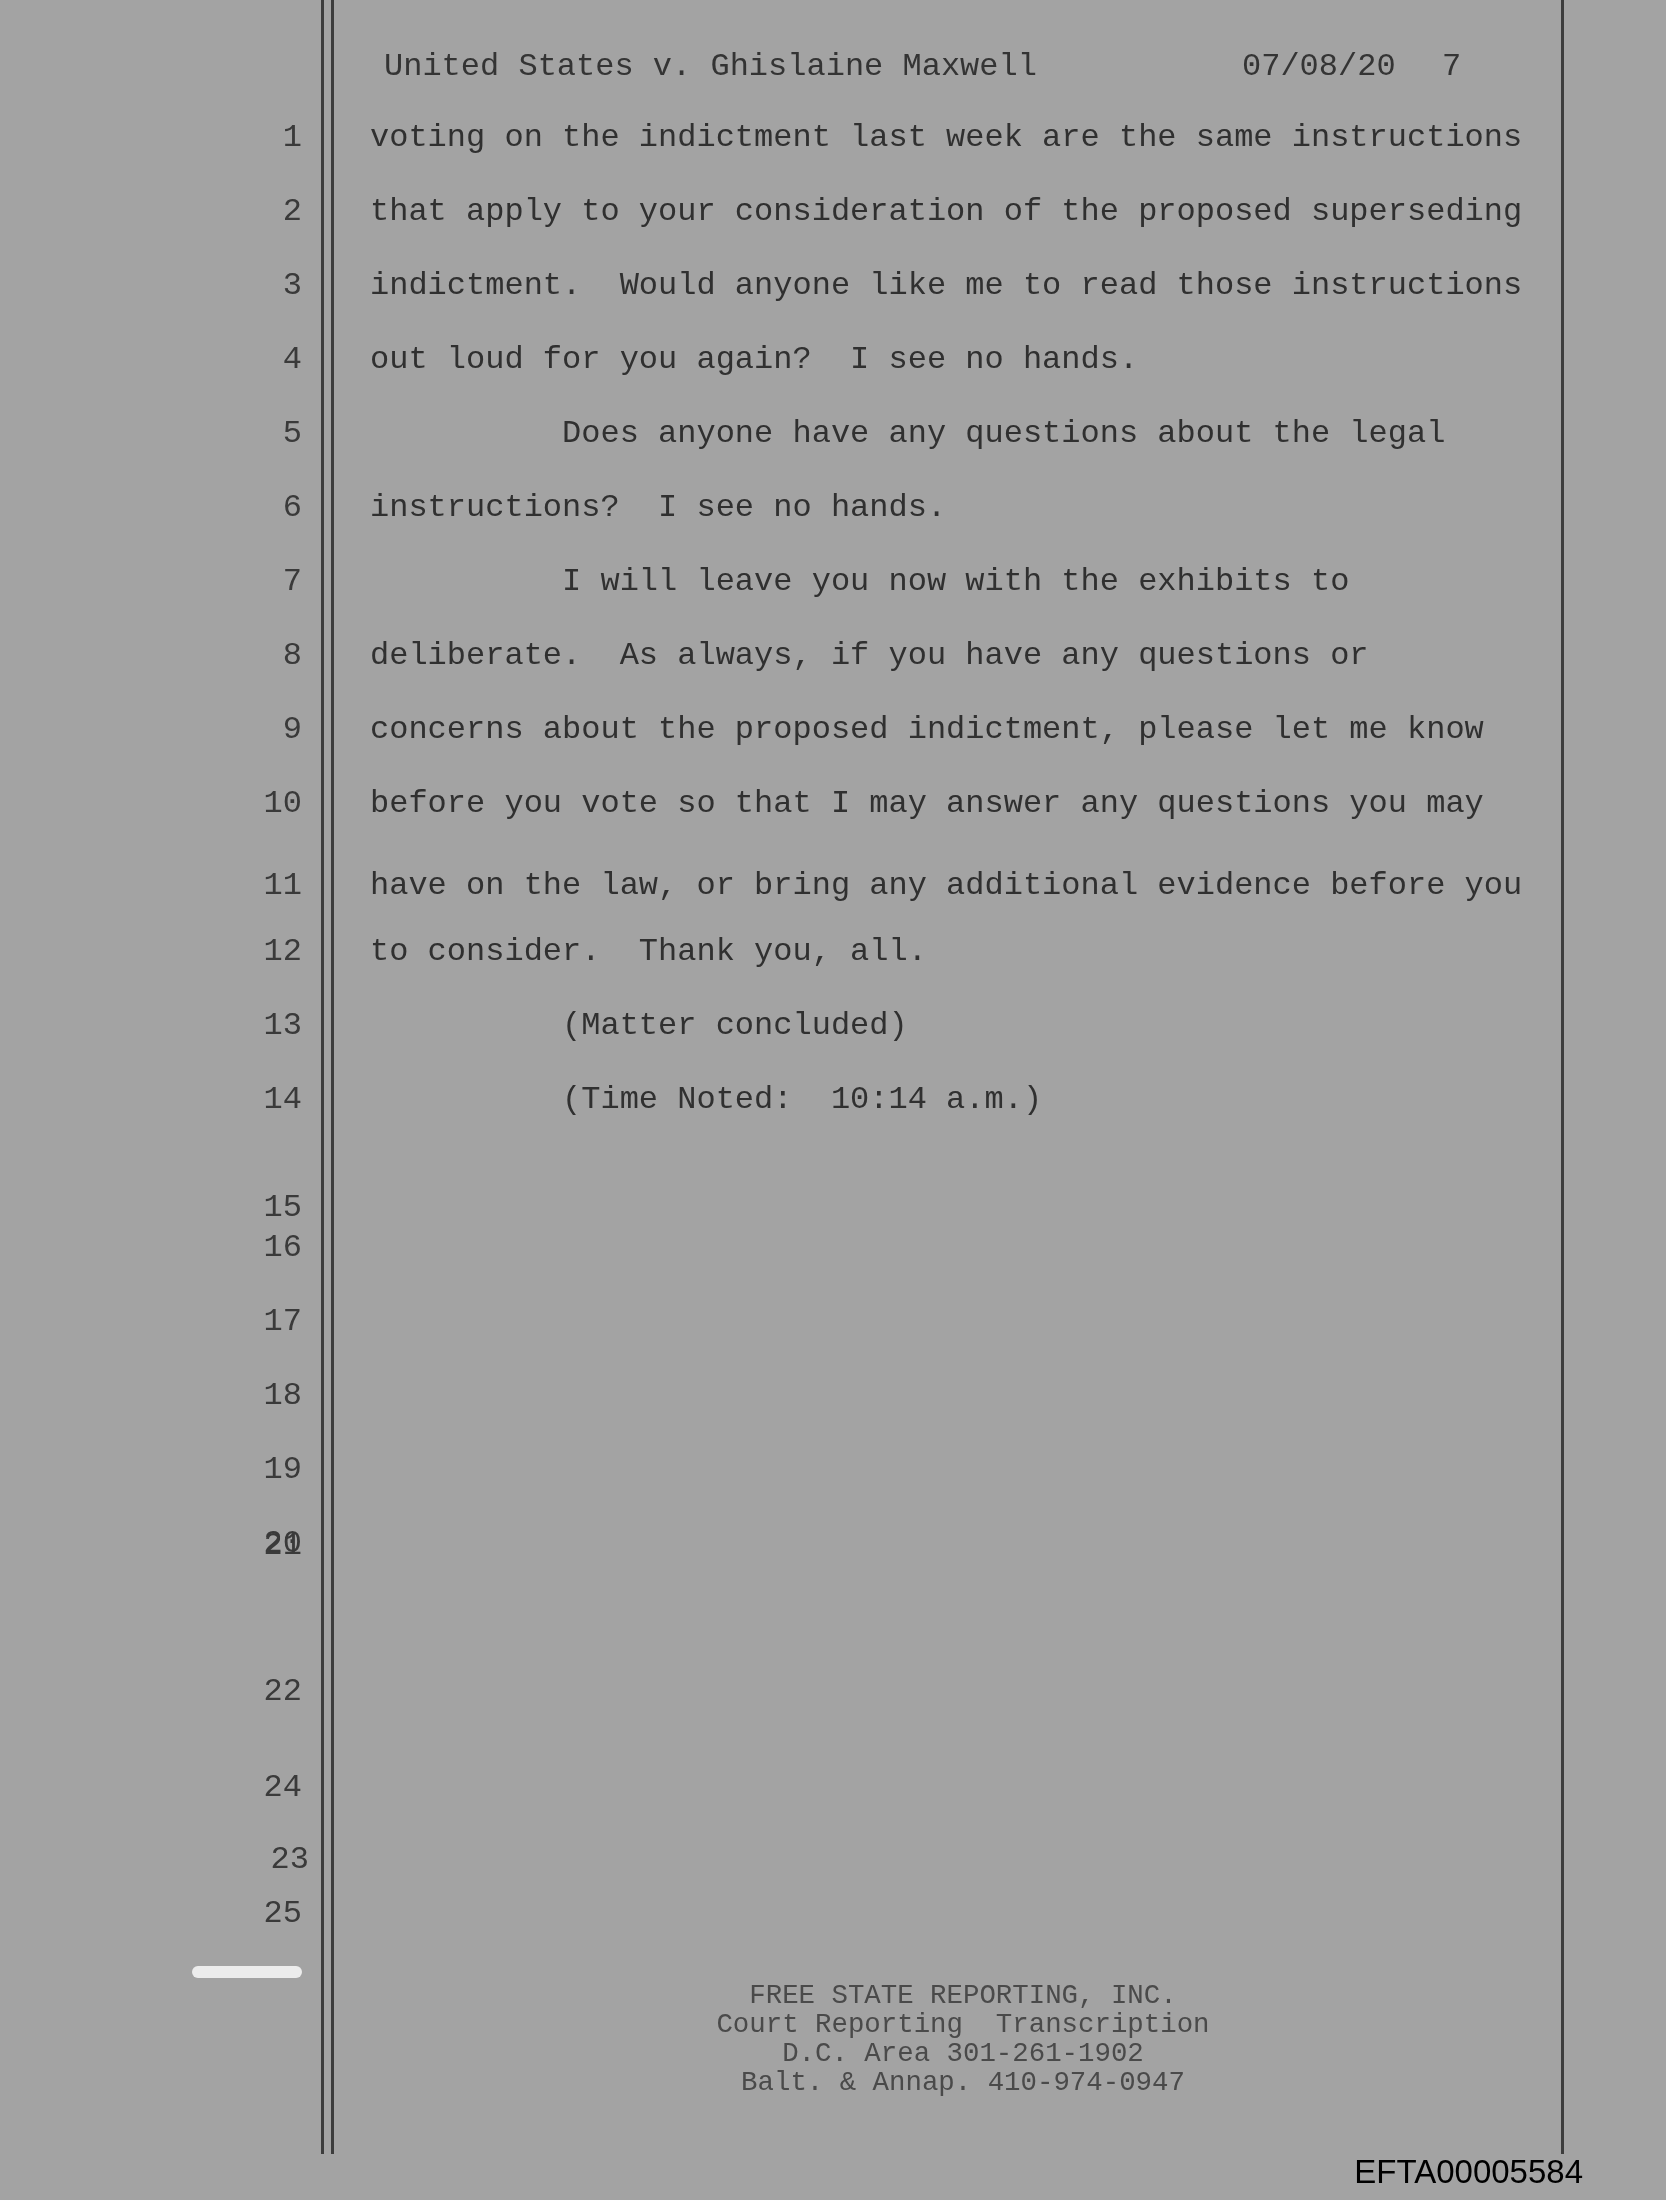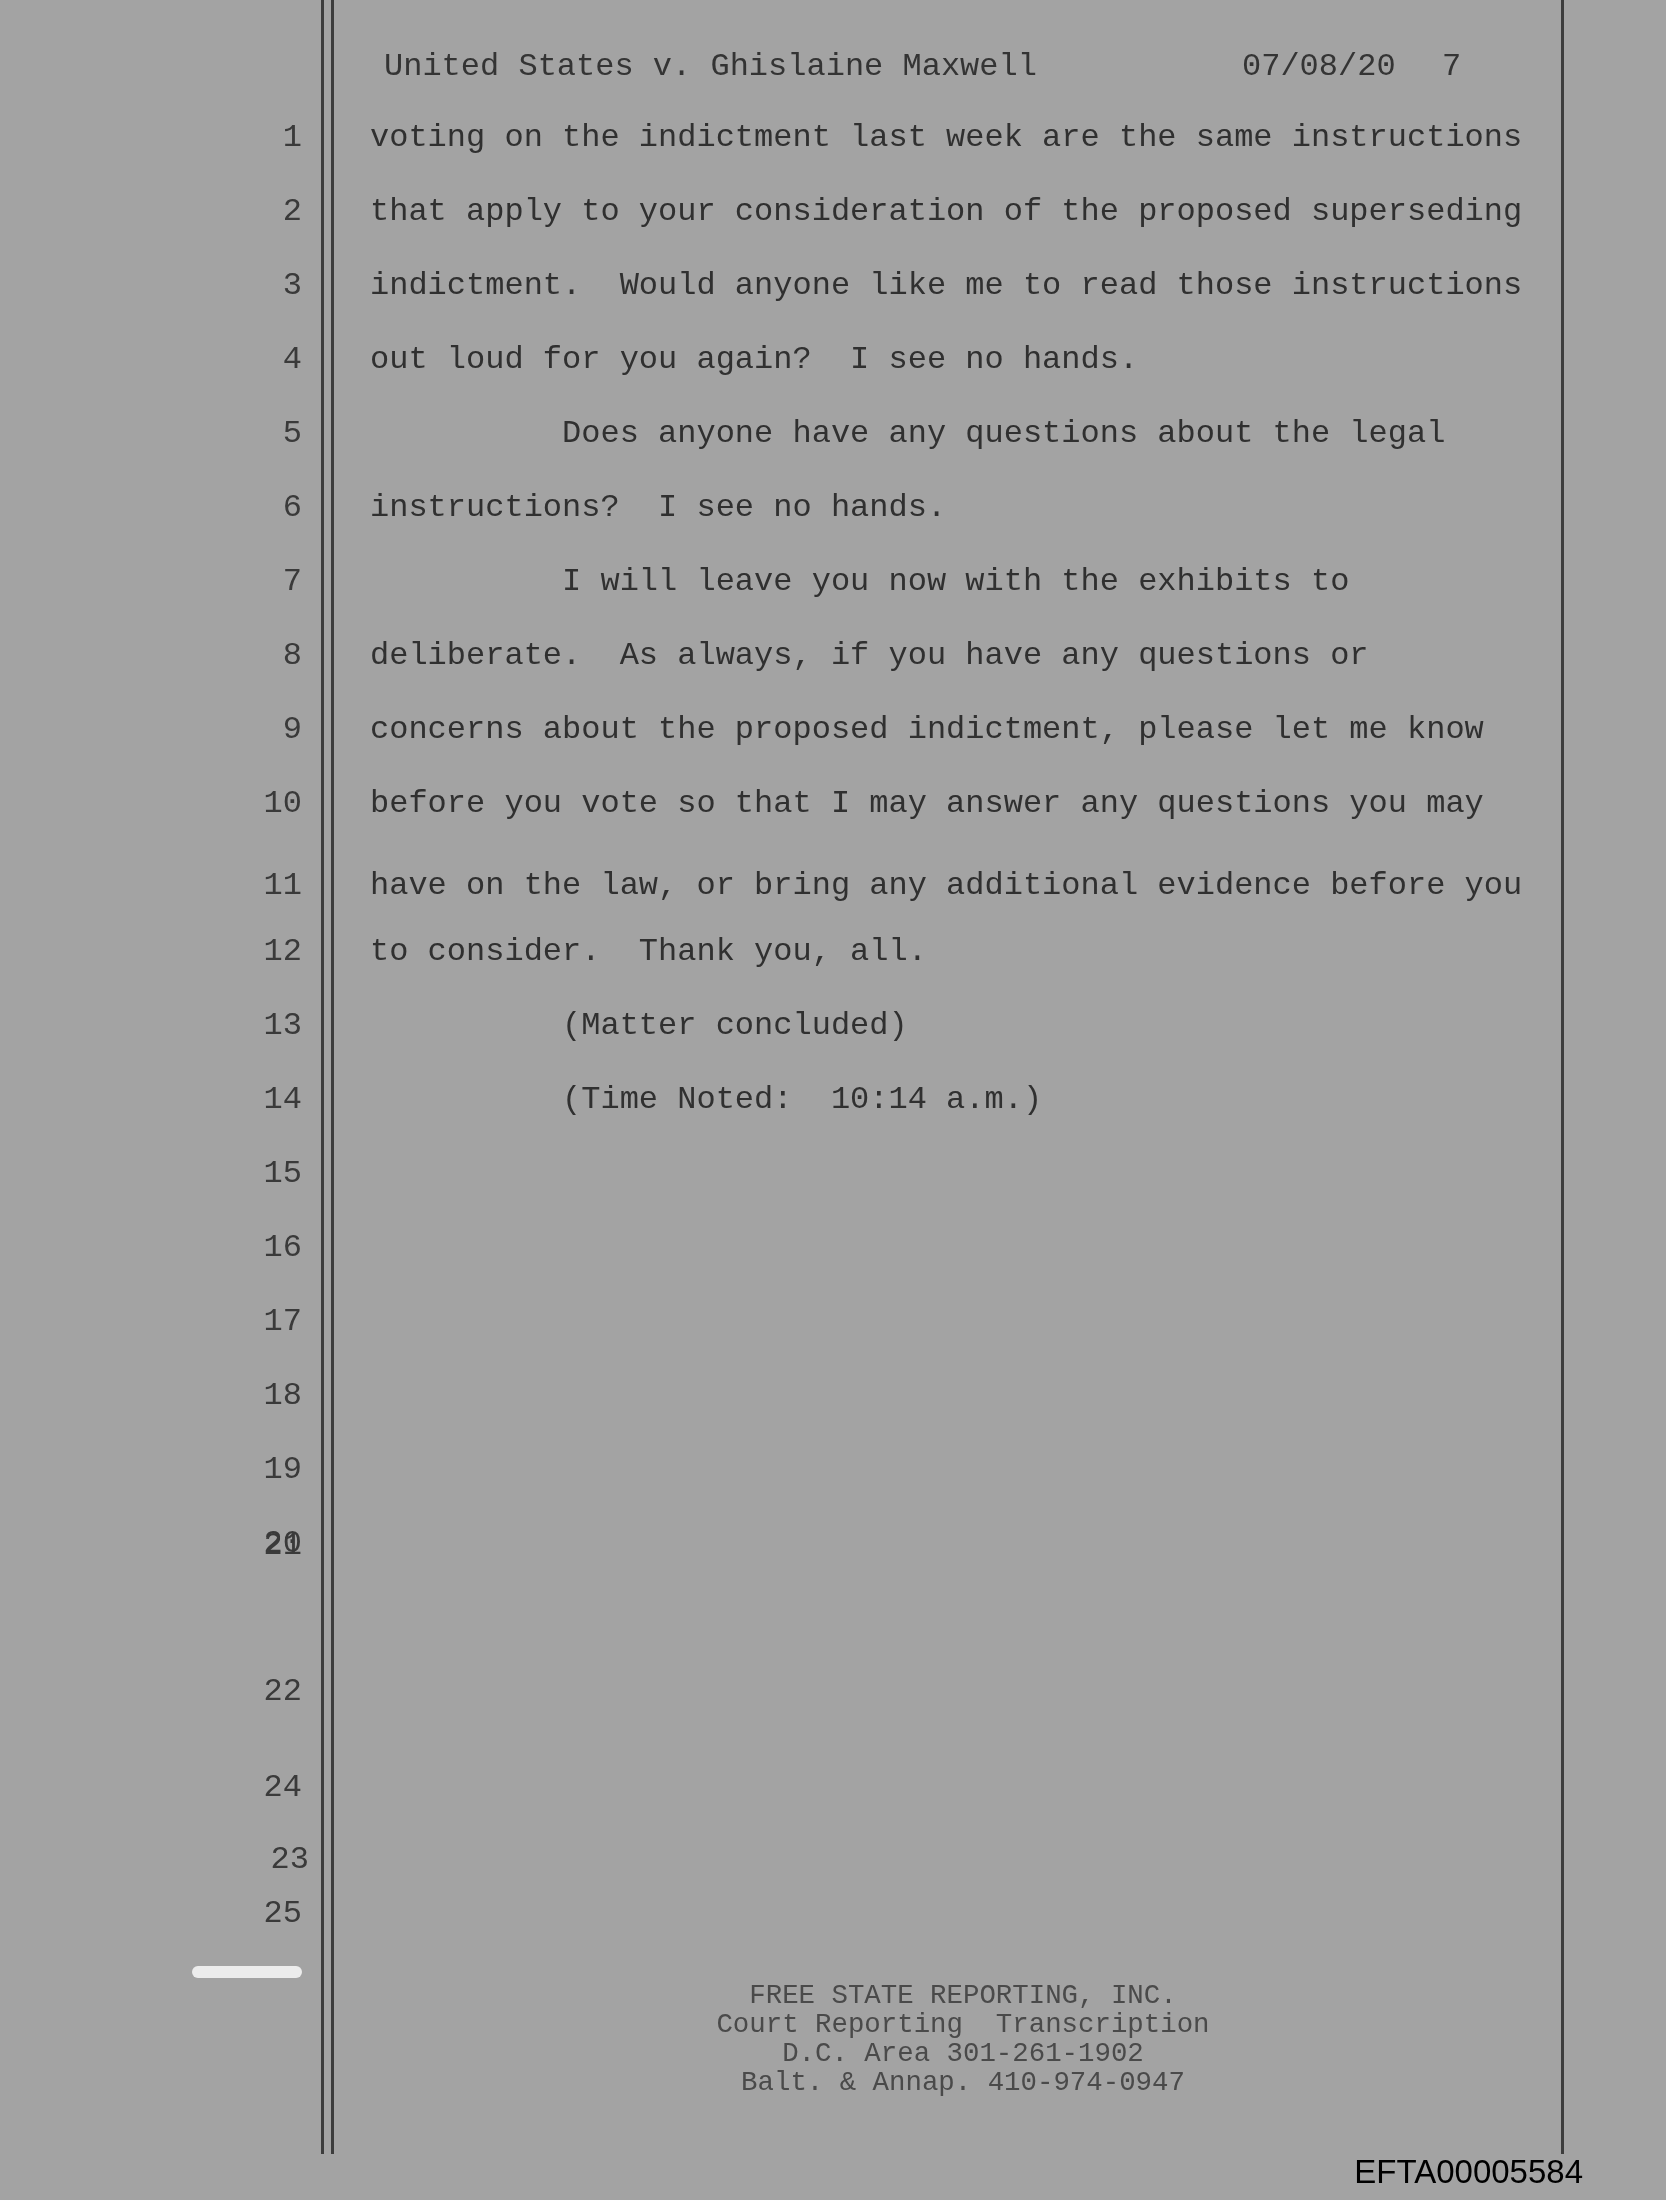--- a/index.html
+++ b/index.html
@@ -123,21 +123,21 @@
       <div class="line-row" style="top: 414px;"><span class="line-num">5</span><span class="line-text">          Does anyone have any questions about the legal</span></div>
       <div class="line-row" style="top: 488px;"><span class="line-num">6</span><span class="line-text">instructions?  I see no hands.</span></div>
       <div class="line-row" style="top: 562px;"><span class="line-num">7</span><span class="line-text">          I will leave you now with the exhibits to</span></div>
       <div class="line-row" style="top: 636px;"><span class="line-num">8</span><span class="line-text">deliberate.  As always, if you have any questions or</span></div>
       <div class="line-row" style="top: 710px;"><span class="line-num">9</span><span class="line-text">concerns about the proposed indictment, please let me know</span></div>
       <div class="line-row" style="top: 784px;"><span class="line-num">10</span><span class="line-text">before you vote so that I may answer any questions you may</span></div>
       <div class="line-row" style="top: 858px; margin-top: 8px;"><span class="line-num">11</span><span class="line-text">have on the law, or bring any additional evidence before you</span></div>
       <div class="line-row" style="top: 932px;"><span class="line-num">12</span><span class="line-text">to consider.  Thank you, all.</span></div>
       <div class="line-row" style="top: 1006px;"><span class="line-num">13</span><span class="line-text">          (Matter concluded)</span></div>
       <div class="line-row" style="top: 1080px;"><span class="line-num">14</span><span class="line-text">          (Time Noted:  10:14 a.m.)</span></div>
-      <div class="line-row" style="top: 1154px; text-decoration: underline;"><span class="line-num">15</span><span class="line-text"></span></div>
+      <div class="line-row" style="top: 1188px; text-decoration: underline;"><span class="line-num">15</span><span class="line-text"></span></div>
       <div class="line-row" style="top: 1228px;"><span class="line-num">16</span><span class="line-text"></span></div>
       <div class="line-row" style="top: 1302px;"><span class="line-num">17</span><span class="line-text"></span></div>
       <div class="line-row" style="top: 1376px;"><span class="line-num">18</span><span class="line-text"></span></div>
       <div class="line-row" style="top: 1450px;"><span class="line-num">19</span><span class="line-text"></span></div>
       <div class="line-row" style="top: 1524px;"><span class="line-num">20</span><span class="line-text"></span></div>
       <div class="line-row" style="top: 1526px;"><span class="line-num">21</span><span class="line-text"></span></div>
       <div class="line-row" style="top: 1672px;"><span class="line-num">22</span><span class="line-text"></span></div>
       <div class="line-row" style="top: 1840px; margin-left: 7px;"><span class="line-num">23</span><span class="line-text"></span></div>
       <div class="line-row" style="top: 1768px;"><span class="line-num">24</span><span class="line-text"></span></div>
       <div class="line-row" style="top: 1894px;"><span class="line-num">25</span><span class="line-text"></span></div>

